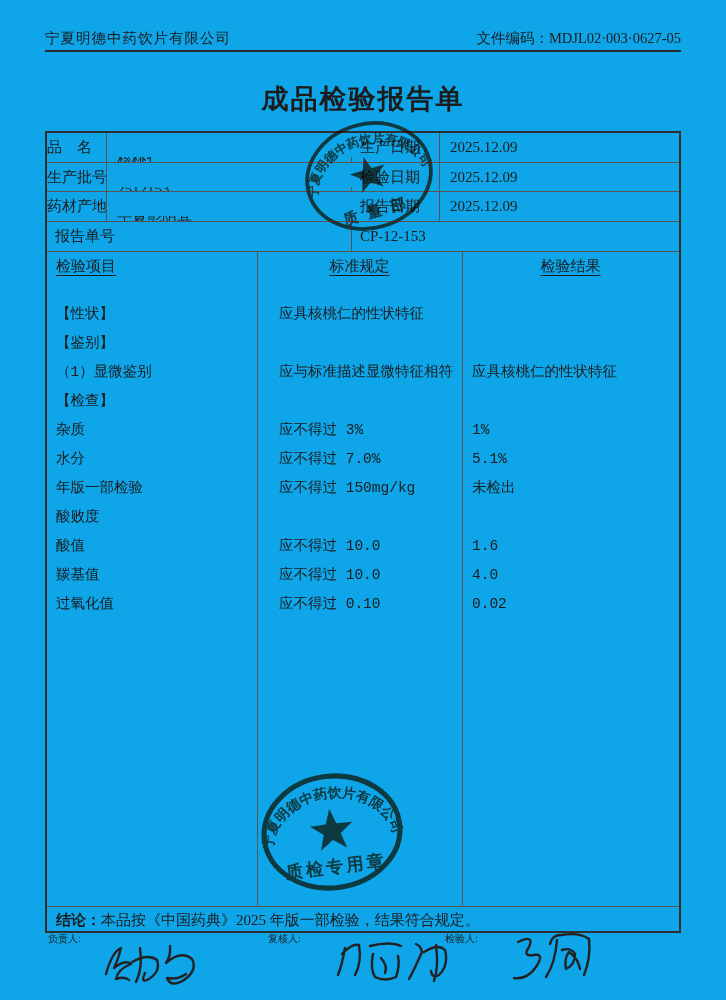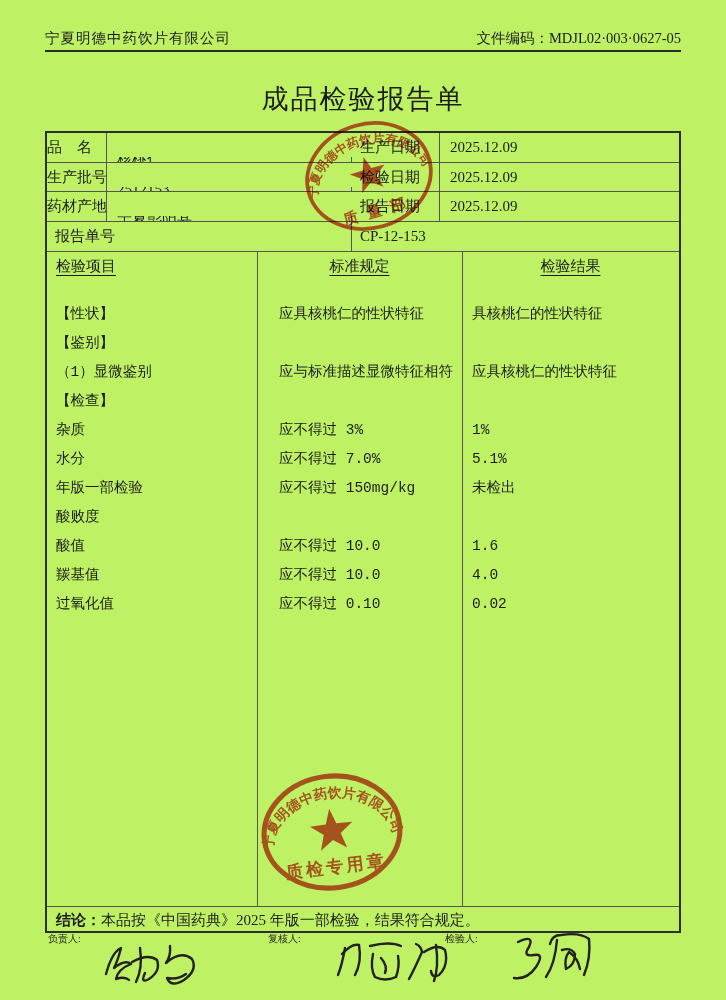--- a/index.html
+++ b/index.html
@@ -1,26 +1,26 @@
 <!DOCTYPE html>
 <html><head>
 <meta charset="utf-8">
 <style>
   html,body{margin:0;padding:0;background:#e8e8e8;}
   .page{
-    position:relative;width:726px;height:1000px;background:#bef264;
+    position:relative;width:726px;height:1000px;background:#0ea5e9;
     font-family:"Liberation Serif","DejaVu Serif",serif;color:#1c1c1c;
     margin:0 auto;overflow:hidden;
   }
   
   .hdr-company{position:absolute;left:45px;top:29px;font-size:14.5px;letter-spacing:1px;}
   .hdr-code{position:absolute;right:45px;top:29px;font-size:14.5px;}
   .hdr-rule{position:absolute;left:45px;top:50px;width:636px;height:2px;background:#2a2a2a;}
   .doc-title{position:absolute;left:0;top:81px;width:726px;text-align:center;
-    font-size:27px;font-weight:normal;letter-spacing:2px;}
+    font-size:27px;font-weight:bold;letter-spacing:2px;}
   
   .report-table{position:absolute;left:45px;top:131px;width:636px;height:802px;
     border:2px solid #2e2e2e;box-sizing:border-box;}
   .info-row{display:flex;height:29.7px;border-bottom:1px solid #555;box-sizing:border-box;}
   .info-cell{box-sizing:border-box;display:flex;align-items:center;font-size:15px;
     border-right:1px solid #555;overflow:hidden;white-space:nowrap;}
   .info-cell.last{border-right:none;}
   .c1{width:60px;padding-left:0;}
   .c2{width:245px;padding-left:10px;margin-top:24px;}
   .c3{width:88px;padding-left:8px;}
@@ -93,21 +93,20 @@
 
       <div class="main-row head-row">
         <div class="m1"><span class="col-head">检验项目</span></div>
         <div class="m2"><span class="col-head">标准规定</span></div>
         <div class="m3"><span class="col-head">检验结果</span></div>
       </div>
 
       <div class="main-row" style="top:52px">
         <div class="m1">【性状】</div>
         <div class="m2">应具核桃仁的性状特征</div>
-        <div class="m3">具核桃仁的性状特征</div>
       </div>
       <div class="main-row" style="top:81px">
         <div class="m1">【鉴别】</div>
         <div class="m2"></div>
         <div class="m3"></div>
       </div>
       <div class="main-row" style="top:110px">
         <div class="m1">（1）显微鉴别</div>
         <div class="m2">应与标准描述显微特征相符</div>
         <div class="m3">应具核桃仁的性状特征</div>

